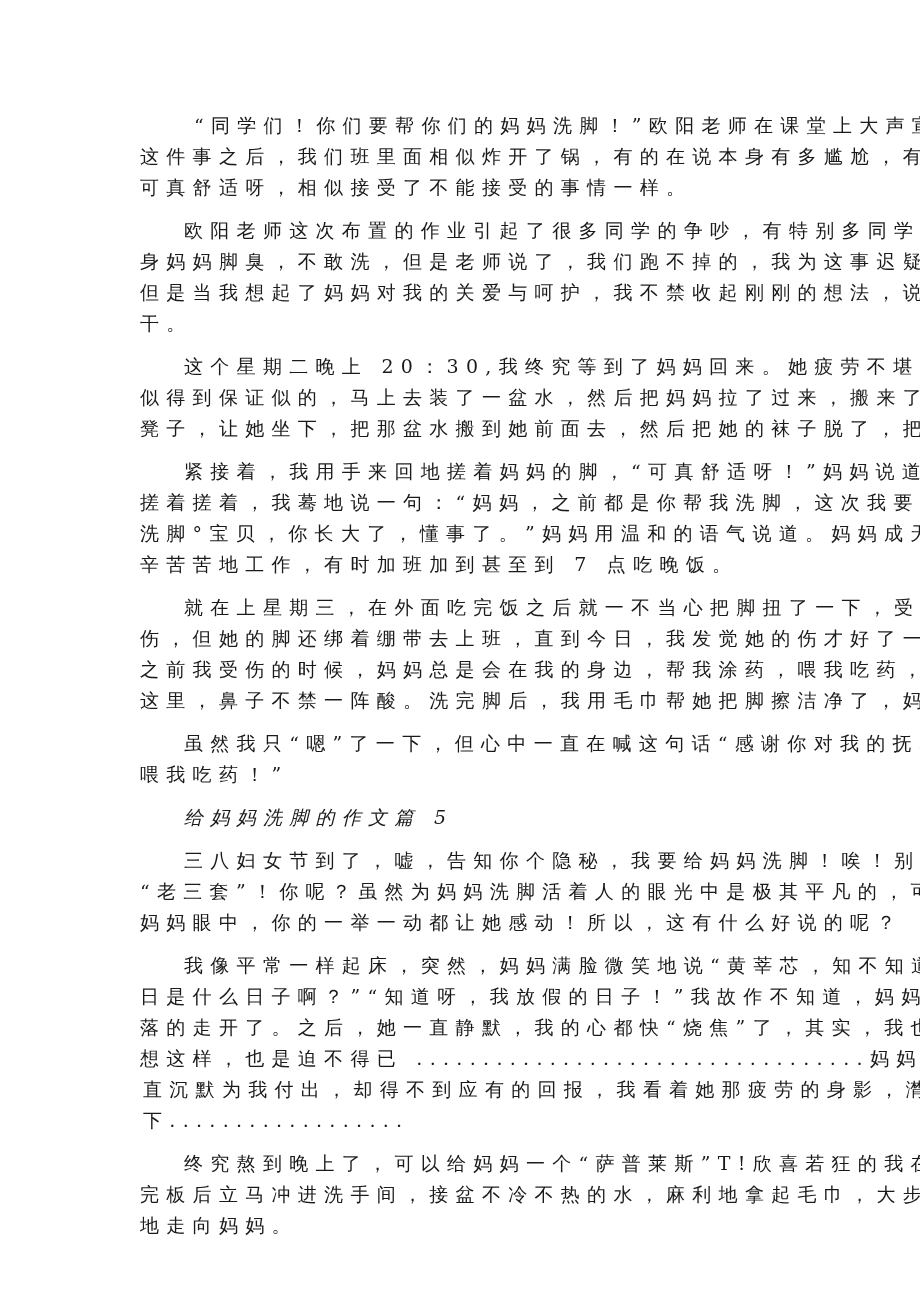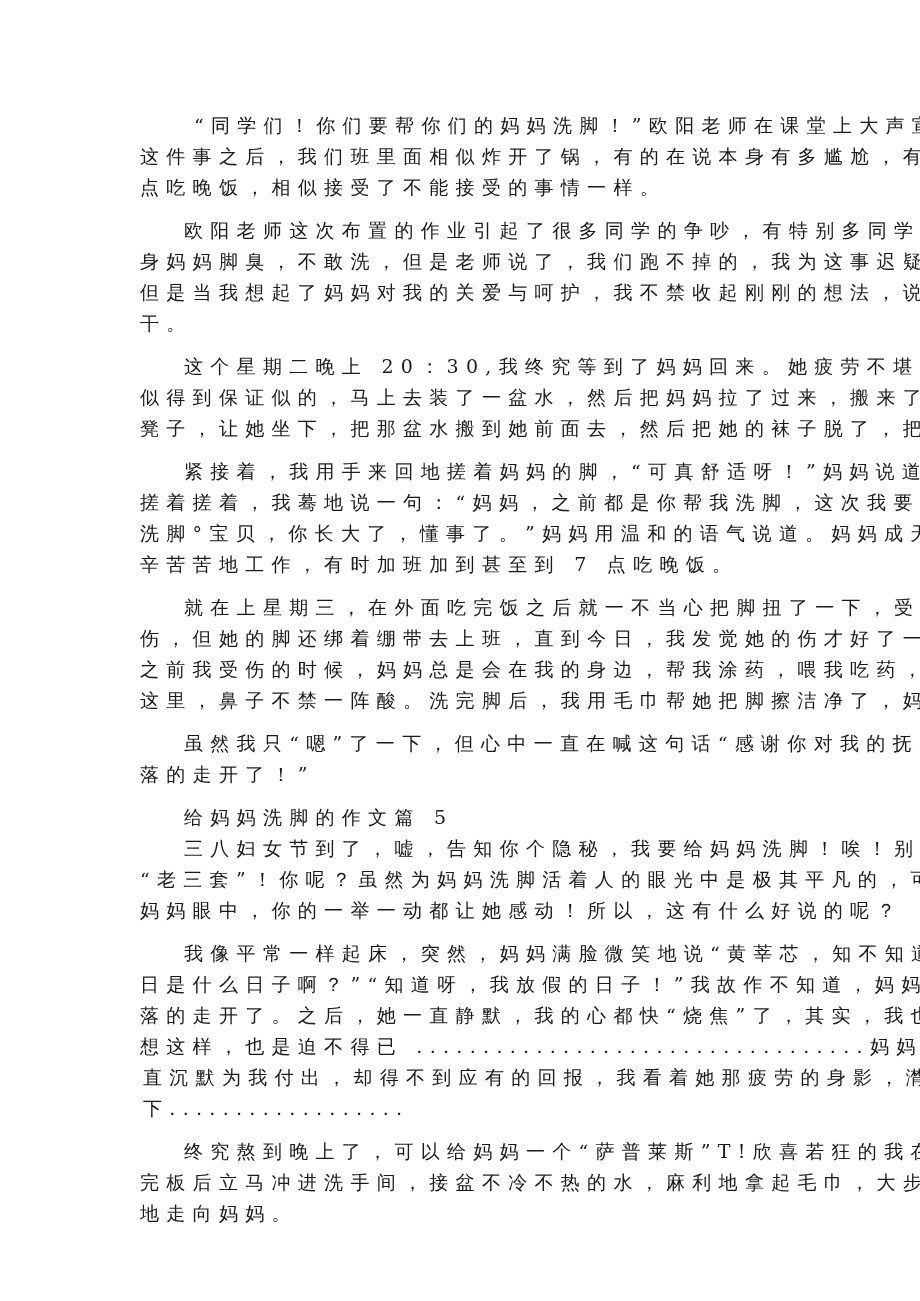--- a/index.html
+++ b/index.html
@@ -35,32 +35,33 @@
     .line.indent {
       padding-left: 44px;
     }
     .line.first-quote {
       padding-left: 54px;
     }
     .line.shift {
       padding-left: 3px;
     }
     .heading {
-      margin: 0 0 0 0;
+      margin: 0 0 12px 0;
+      font-style: italic;
     }
   </style>
 </head>
 <body>
 
 <div class="page">
 
   <div class="para">
     <span class="line first-quote">“同学们！你们要帮你们的妈妈洗脚！”欧阳老师在课堂上大声宣布</span>
     <span class="line">这件事之后，我们班里面相似炸开了锅，有的在说本身有多尴尬，有的人</span>
-    <span class="line">点吃晚饭，相似接受了不能接受的事情一样。</span>
+    <span class="line">可真舒适呀，相似接受了不能接受的事情一样。</span>
   </div>
 
   <div class="para">
     <span class="line indent">欧阳老师这次布置的作业引起了很多同学的争吵，有特别多同学说本</span>
     <span class="line">身妈妈脚臭，不敢洗，但是老师说了，我们跑不掉的，我为这事迟疑不决，</span>
     <span class="line">但是当我想起了妈妈对我的关爱与呵护，我不禁收起刚刚的想法，说干就</span>
     <span class="line">干。</span>
   </div>
 
   <div class="para">
@@ -78,21 +79,21 @@
 
   <div class="para">
     <span class="line indent">就在上星期三，在外面吃完饭之后就一不当心把脚扭了一下，受了重</span>
     <span class="line">伤，但她的脚还绑着绷带去上班，直到今日，我发觉她的伤才好了一点，</span>
     <span class="line">之前我受伤的时候，妈妈总是会在我的身边，帮我涂药，喂我吃药，想到</span>
     <span class="line">这里，鼻子不禁一阵酸。洗完脚后，我用毛巾帮她把脚擦洁净了，妈妈摸</span>
   </div>
 
   <div class="para">
     <span class="line indent">虽然我只“嗯”了一下，但心中一直在喊这句话“感谢你对我的抚养</span>
-    <span class="line">落的走开了！”</span>
+    <span class="line">喂我吃药！”</span>
   </div>
 
   <div class="para heading">
     <span class="line indent">给妈妈洗脚的作文篇 5</span>
   </div>
 
   <div class="para">
     <span class="line indent">三八妇女节到了，嘘，告知你个隐秘，我要给妈妈洗脚！唉！别说我</span>
     <span class="line">“老三套”！你呢？虽然为妈妈洗脚活着人的眼光中是极其平凡的，可在</span>
     <span class="line">妈妈眼中，你的一举一动都让她感动！所以，这有什么好说的呢？</span>

